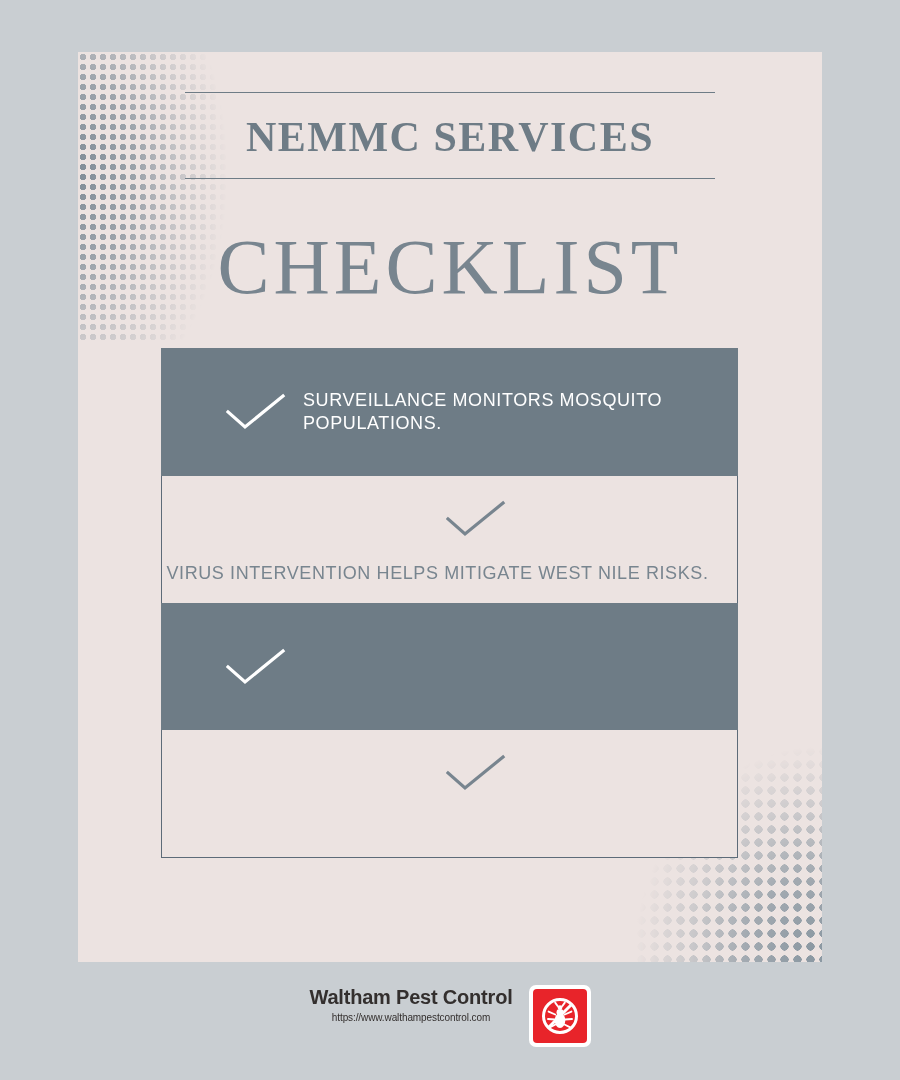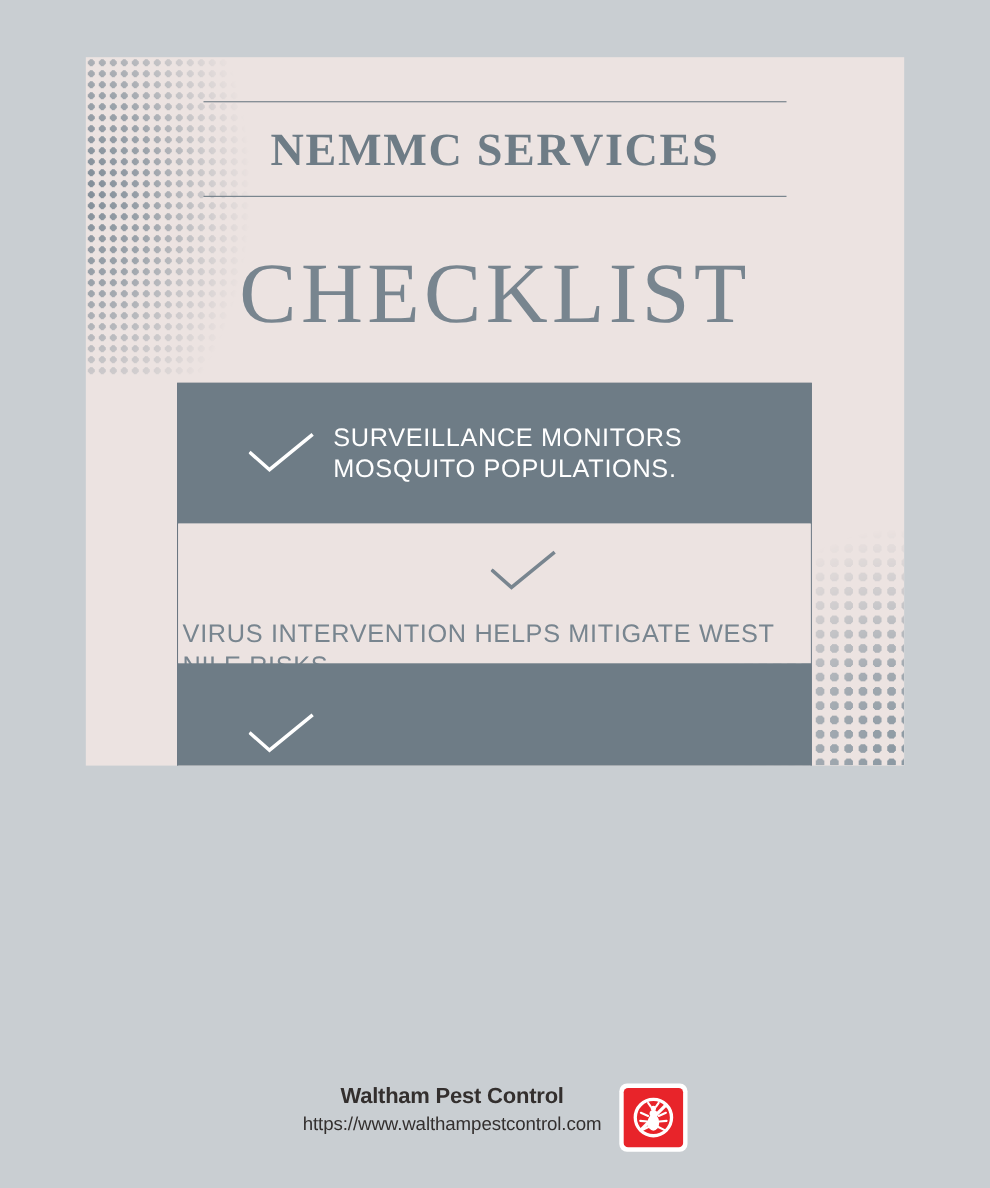--- a/index.html
+++ b/index.html
@@ -14,21 +14,21 @@
     overflow: hidden;
     position: relative;
   }
 
   
   #poster {
     position: absolute;
     left: 78px;
     top: 52px;
     width: 744px;
-    height: 644px;
+    height: 910px;
     background: #ece3e1;
     overflow: hidden;
   }
 
   
   .halftone {
     position: absolute;
     pointer-events: none;
   }
   #halftone-topleft {
@@ -125,21 +125,21 @@
     flex: 0 0 86px;
     display: flex;
     justify-content: center;
     align-items: center;
     margin-left: 52px;
   }
   .check-mark svg {
     display: block;
   }
   .item-text {
-    font-size: 23px;
+    font-size: 18px;
     letter-spacing: 0.6px;
     line-height: 1.27;
     text-transform: uppercase;
     padding-left: 4px;
     padding-right: 28px;
   }
   .check-row.dark .item-text { color: #ffffff; }
   .check-row.light .item-text { color: #78858f; }
 
   
@@ -157,21 +157,21 @@
     text-align: center;
   }
   #brand-name {
     font-size: 20px;
     font-weight: bold;
     color: #332f2e;
     letter-spacing: -0.2px;
     line-height: 1.2;
   }
   #brand-url {
-    font-size: 17px;
+    font-size: 10px;
     color: #332f2e;
     letter-spacing: -0.1px;
     margin-top: 3px;
   }
   #brand-logo {
     width: 62px;
     height: 62px;
     background: #ffffff;
     border-radius: 7px;
     display: flex;

